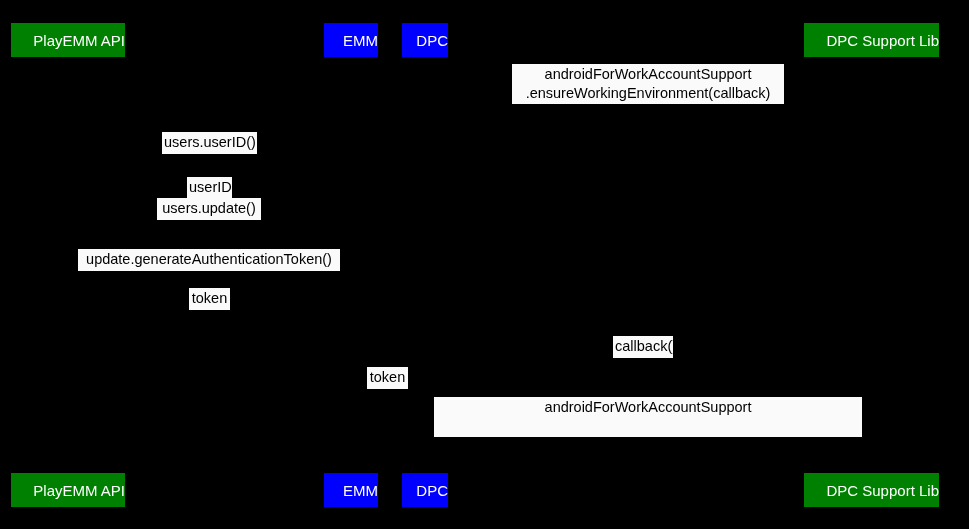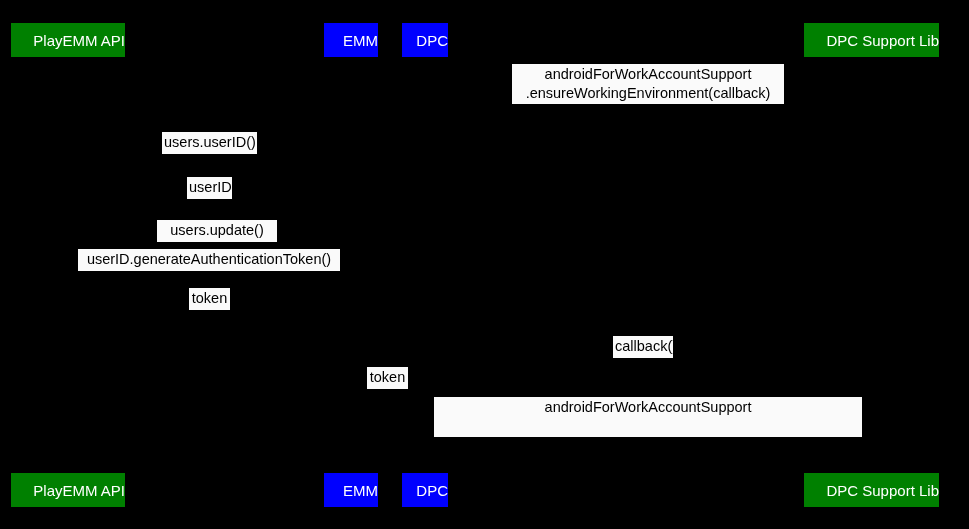--- a/index.html
+++ b/index.html
@@ -86,19 +86,19 @@
     </div>
     <div class="participant p-blue" style="left: 402px; top: 473px; width: 46px; height: 34px; background: rgb(0, 0, 255); color: rgb(255, 255, 255);">
       <span>DPC</span>
     </div>
     <div class="participant p-green" style="left: 804px; top: 473px; width: 135px; height: 34px; background: rgb(0, 128, 0); color: rgb(255, 255, 255);">
       <span>DPC Support Lib</span>
     </div>
     <div class="msg-label two-line" style="left: 512px; top: 64px; width: 272px; height: 40px;"><div>androidForWorkAccountSupport</div><div>.ensureWorkingEnvironment(callback)</div></div>
     <div class="msg-label" style="left: 162px; top: 132px; width: 95px; height: 22px;"><div>users.userID()</div></div>
     <div class="msg-label" style="left: 187px; top: 177px; width: 45px; height: 22px;"><div>userID</div></div>
-    <div class="msg-label" style="left: 157px; top: 220px; width: 120px; height: 22px;"><div>users.update()</div></div>
-    <div class="msg-label" style="left: 78px; top: 249px; width: 262px; height: 22px;"><div>userID.generateAuthenticationToken()</div></div>
+    <div class="msg-label" style="left: 157px; top: 198px; width: 104px; height: 22px;"><div>users.update()</div></div>
+    <div class="msg-label" style="left: 78px; top: 249px; width: 262px; height: 22px;"><div>update.generateAuthenticationToken()</div></div>
     <div class="msg-label" style="left: 189px; top: 288px; width: 41px; height: 22px;"><div>token</div></div>
     <div class="msg-label" style="left: 613px; top: 336px; width: 60px; height: 22px;"><div>callback()</div></div>
     <div class="msg-label" style="left: 367px; top: 367px; width: 41px; height: 22px;"><div>token</div></div>
     <div class="msg-label two-line" style="left: 434px; top: 397px; width: 428px; height: 40px;"><div>androidForWorkAccountSupport</div></div>
   </div>
 
 </body></html>

